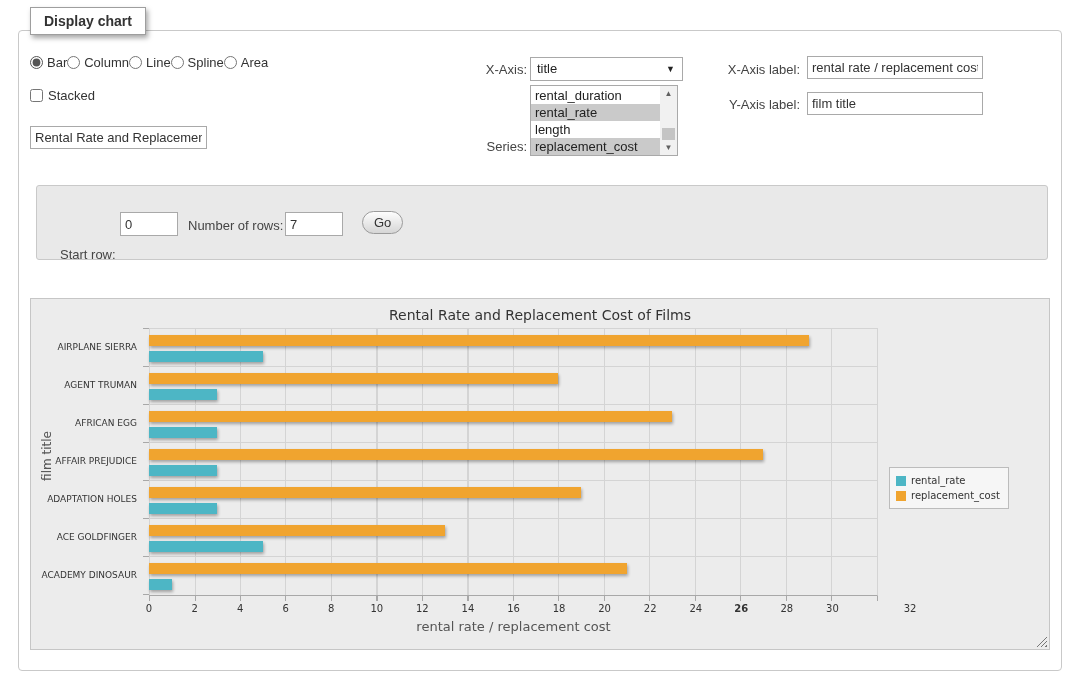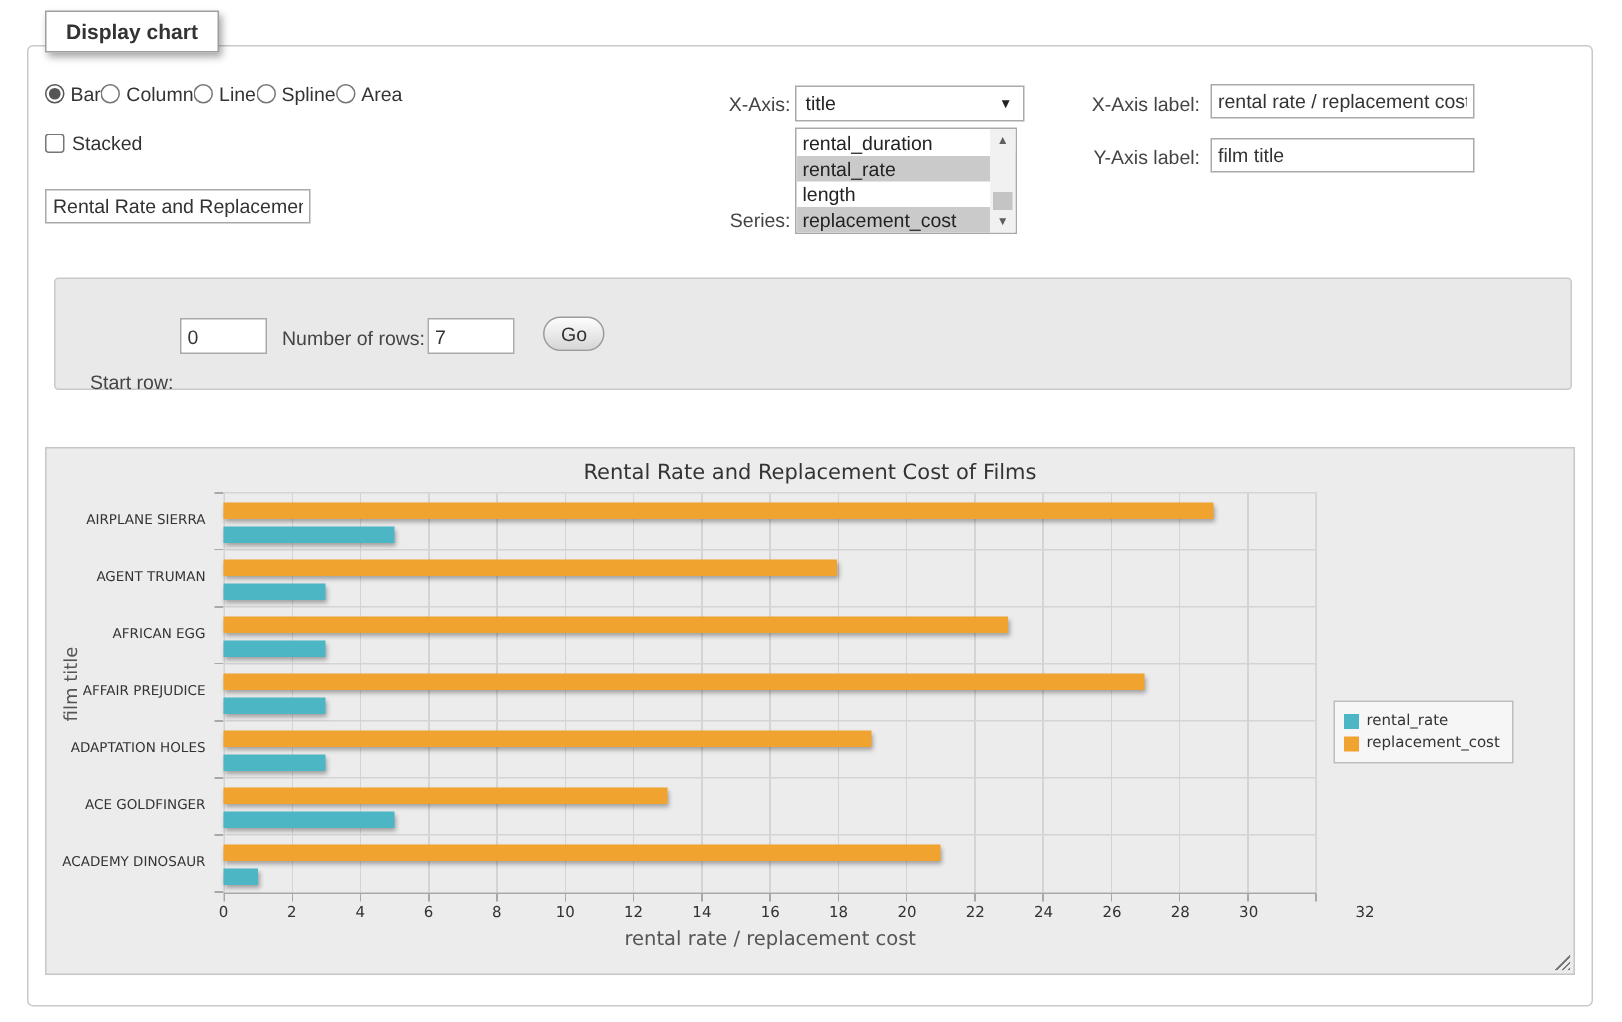--- a/index.html
+++ b/index.html
@@ -215,21 +215,21 @@
       <span style="left: 18.75%;">6</span>
       <span style="left: 25%;">8</span>
       <span style="left: 31.25%;">10</span>
       <span style="left: 37.5%;">12</span>
       <span style="left: 43.75%;">14</span>
       <span style="left: 50%;">16</span>
       <span style="left: 56.25%;">18</span>
       <span style="left: 62.5%;">20</span>
       <span style="left: 68.75%;">22</span>
       <span style="left: 75%;">24</span>
-      <span style="left: 81.25%;">26</span>
+      <span style="left: 81.25%; font-weight: bold;">26</span>
       <span style="left: 87.5%;">28</span>
       <span style="left: 93.75%;">30</span>
       <span style="left: 100%; margin-left: 32px;">32</span>
     </div>
   <div class="abs xaxis-title">rental rate / replacement cost</div>
   <div class="abs chart-legend">
       <div class="leg-row">
         <span class="swatch" style="background: rgb(77, 182, 197);"></span>
         <span>rental_rate</span>
       </div>

